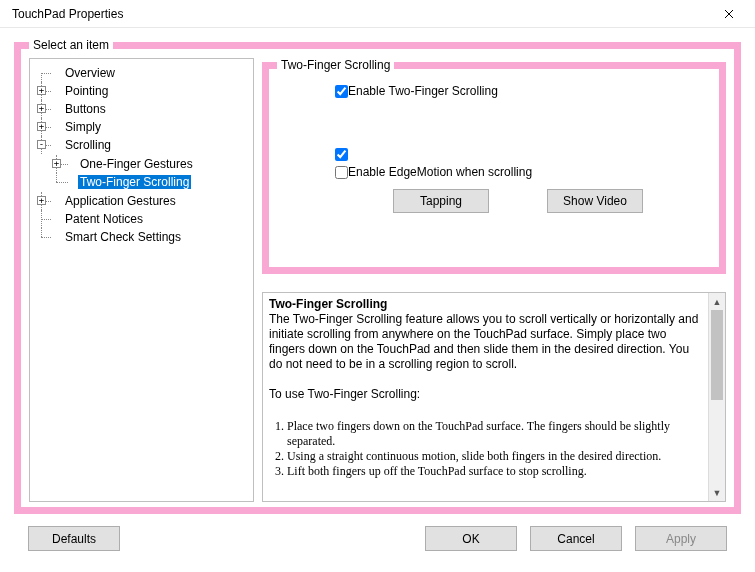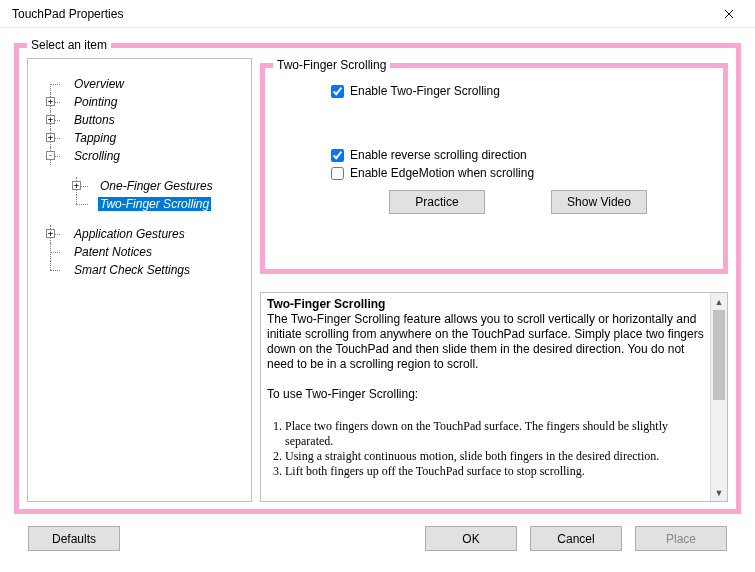--- a/index.html
+++ b/index.html
@@ -25,21 +25,21 @@
   .close-btn {
     width: 40px; height: 24px;
     display: flex; align-items: center; justify-content: center;
     font-size: 14px; font-family: sans-serif;
     cursor: pointer;
   }
   .content {
     padding: 10px 14px 4px 14px;
   }
   fieldset.group {
-    border: 5px solid #f9a8d4;
+    border: 7px solid #f9a8d4;
     margin: 0 0 10px 0;
     padding: 6px 8px 8px 8px;
     position: relative;
   }
   fieldset.group > legend {
     padding: 0 4px;
     font-size: 12px;
     color: #000;
     background: #fff;
   }
@@ -55,23 +55,22 @@
     width: 225px;
     height: 444px;
     border: 1px solid #bfbfbf;
     padding: 4px 2px;
     overflow: auto;
     background: #fff;
     user-select: none;
   }
   .tree ul {
     list-style: none;
-    margin: 12px;
+    margin: 1px;
     padding-left: 0;
-    font-style: italic;
   }
   .tree li {
     position: relative;
     padding-left: 30px;
     line-height: 18px;
     white-space: nowrap;
   }
   .tree li::before {
     content: "";
     position: absolute;
@@ -122,21 +121,20 @@
   }
   .settings-group {
     height: 216px;
   }
   .settings-inner {
     padding: 2px 10px 4px 58px;
   }
   .checkbox-row {
     display: flex;
     align-items: center;
-    gap: 6px;
     margin: 4px 0;
     cursor: default;
   }
   .spacer { height: 42px; }
   .checkbox-row input[type=checkbox] {
     width: 13px; height: 13px;
     margin: 0;
   }
   .button-row {
     display: flex;
@@ -217,21 +215,21 @@
 
 <div class="content">
   <fieldset class="group outer-group">
     <legend>Select an item</legend>
     <div class="layout">
       <div class="tree" id="tree">
           <ul>
             <li><span class="label">Overview</span></li>
             <li><span class="expander">+</span><span class="label">Pointing</span></li>
             <li><span class="expander">+</span><span class="label">Buttons</span></li>
-            <li><span class="expander">+</span><span class="label">Tapping</span></li>
+            <li><span class="expander">+</span><span class="label">Simply</span></li>
             <li><span class="expander">-</span><span class="label">Scrolling</span></li>
             <ul>
               <li><span class="expander">+</span><span class="label">One-Finger Gestures</span></li>
               <li><span class="label selected">Two-Finger Scrolling</span></li>
             </ul>
             <li><span class="expander">+</span><span class="label">Application Gestures</span></li>
             <li><span class="label">Patent Notices</span></li>
             <li><span class="label">Smart Check Settings</span></li>
           </ul>
         </div>
@@ -239,28 +237,27 @@
         <fieldset class="group settings-group">
           <legend>Two-Finger Scrolling</legend>
           <div class="settings-inner">
             <label class="checkbox-row">
               <input type="checkbox" id="cb-enable" checked="" style="">
               <span>Enable Two-Finger Scrolling</span>
             </label>
             <div class="spacer"></div>
             <label class="checkbox-row">
               <input type="checkbox" id="cb-reverse" checked="" style="">
-              <span>Enable reverse scrolling direction</span>
             </label>
             <label class="checkbox-row">
               <input type="checkbox" id="cb-edge" style="">
               <span>Enable EdgeMotion when scrolling</span>
             </label>
             <div class="button-row">
-              <button class="btn">Practice</button>
+              <button class="btn">Tapping</button>
               <button class="btn">Show Video</button>
             </div>
           </div>
         </fieldset>
 
         <div class="desc-wrap">
           <div class="desc">
             <div class="desc-title">Two-Finger Scrolling</div>
             <div>The Two-Finger Scrolling feature allows you to scroll vertically or horizontally and initiate scrolling from anywhere on the TouchPad surface. Simply place two fingers down on the TouchPad and then slide them in the desired direction. You do not need to be in a scrolling region to scroll.</div>
             <br>
@@ -282,15 +279,15 @@
         </div>
       </div>
     </div>
   </fieldset>
 
   <div class="bottom-buttons">
     <button class="btn">Defaults</button>
     <div class="spacer-flex"></div>
     <button class="btn">OK</button>
     <button class="btn">Cancel</button>
-    <button class="btn disabled">Place</button>
+    <button class="btn disabled">Apply</button>
   </div>
 </div>
 
 </body></html>

